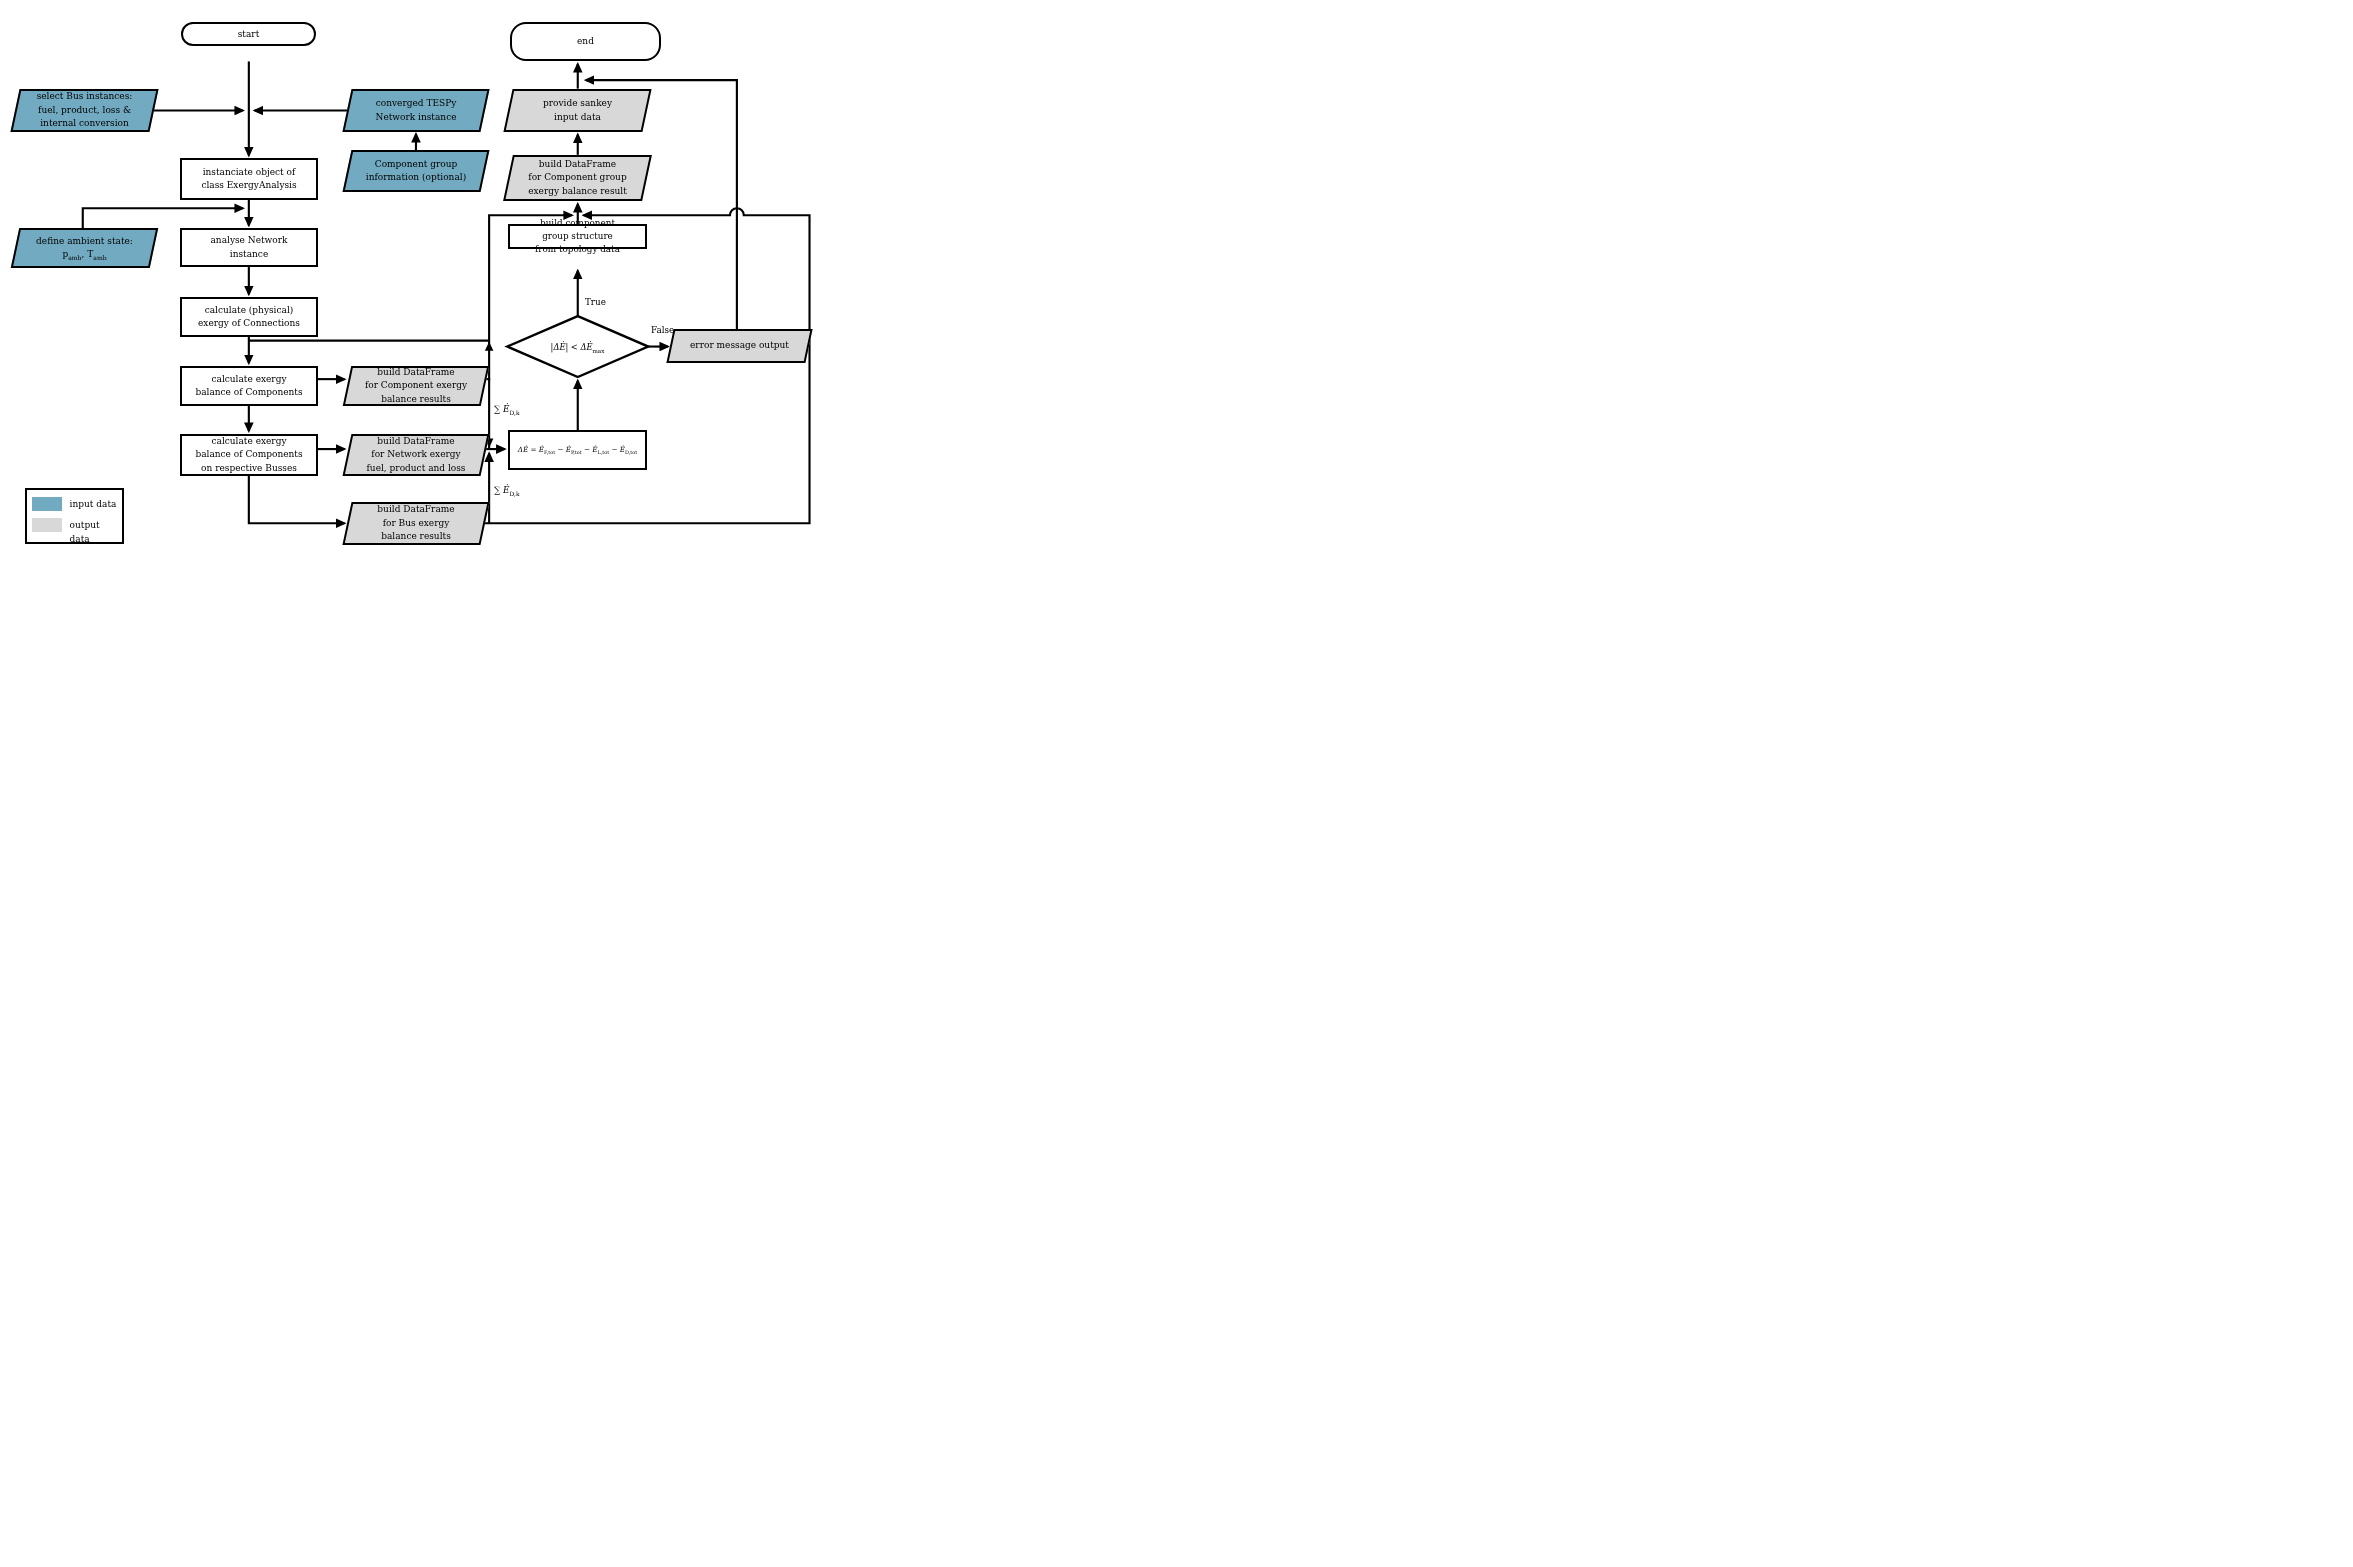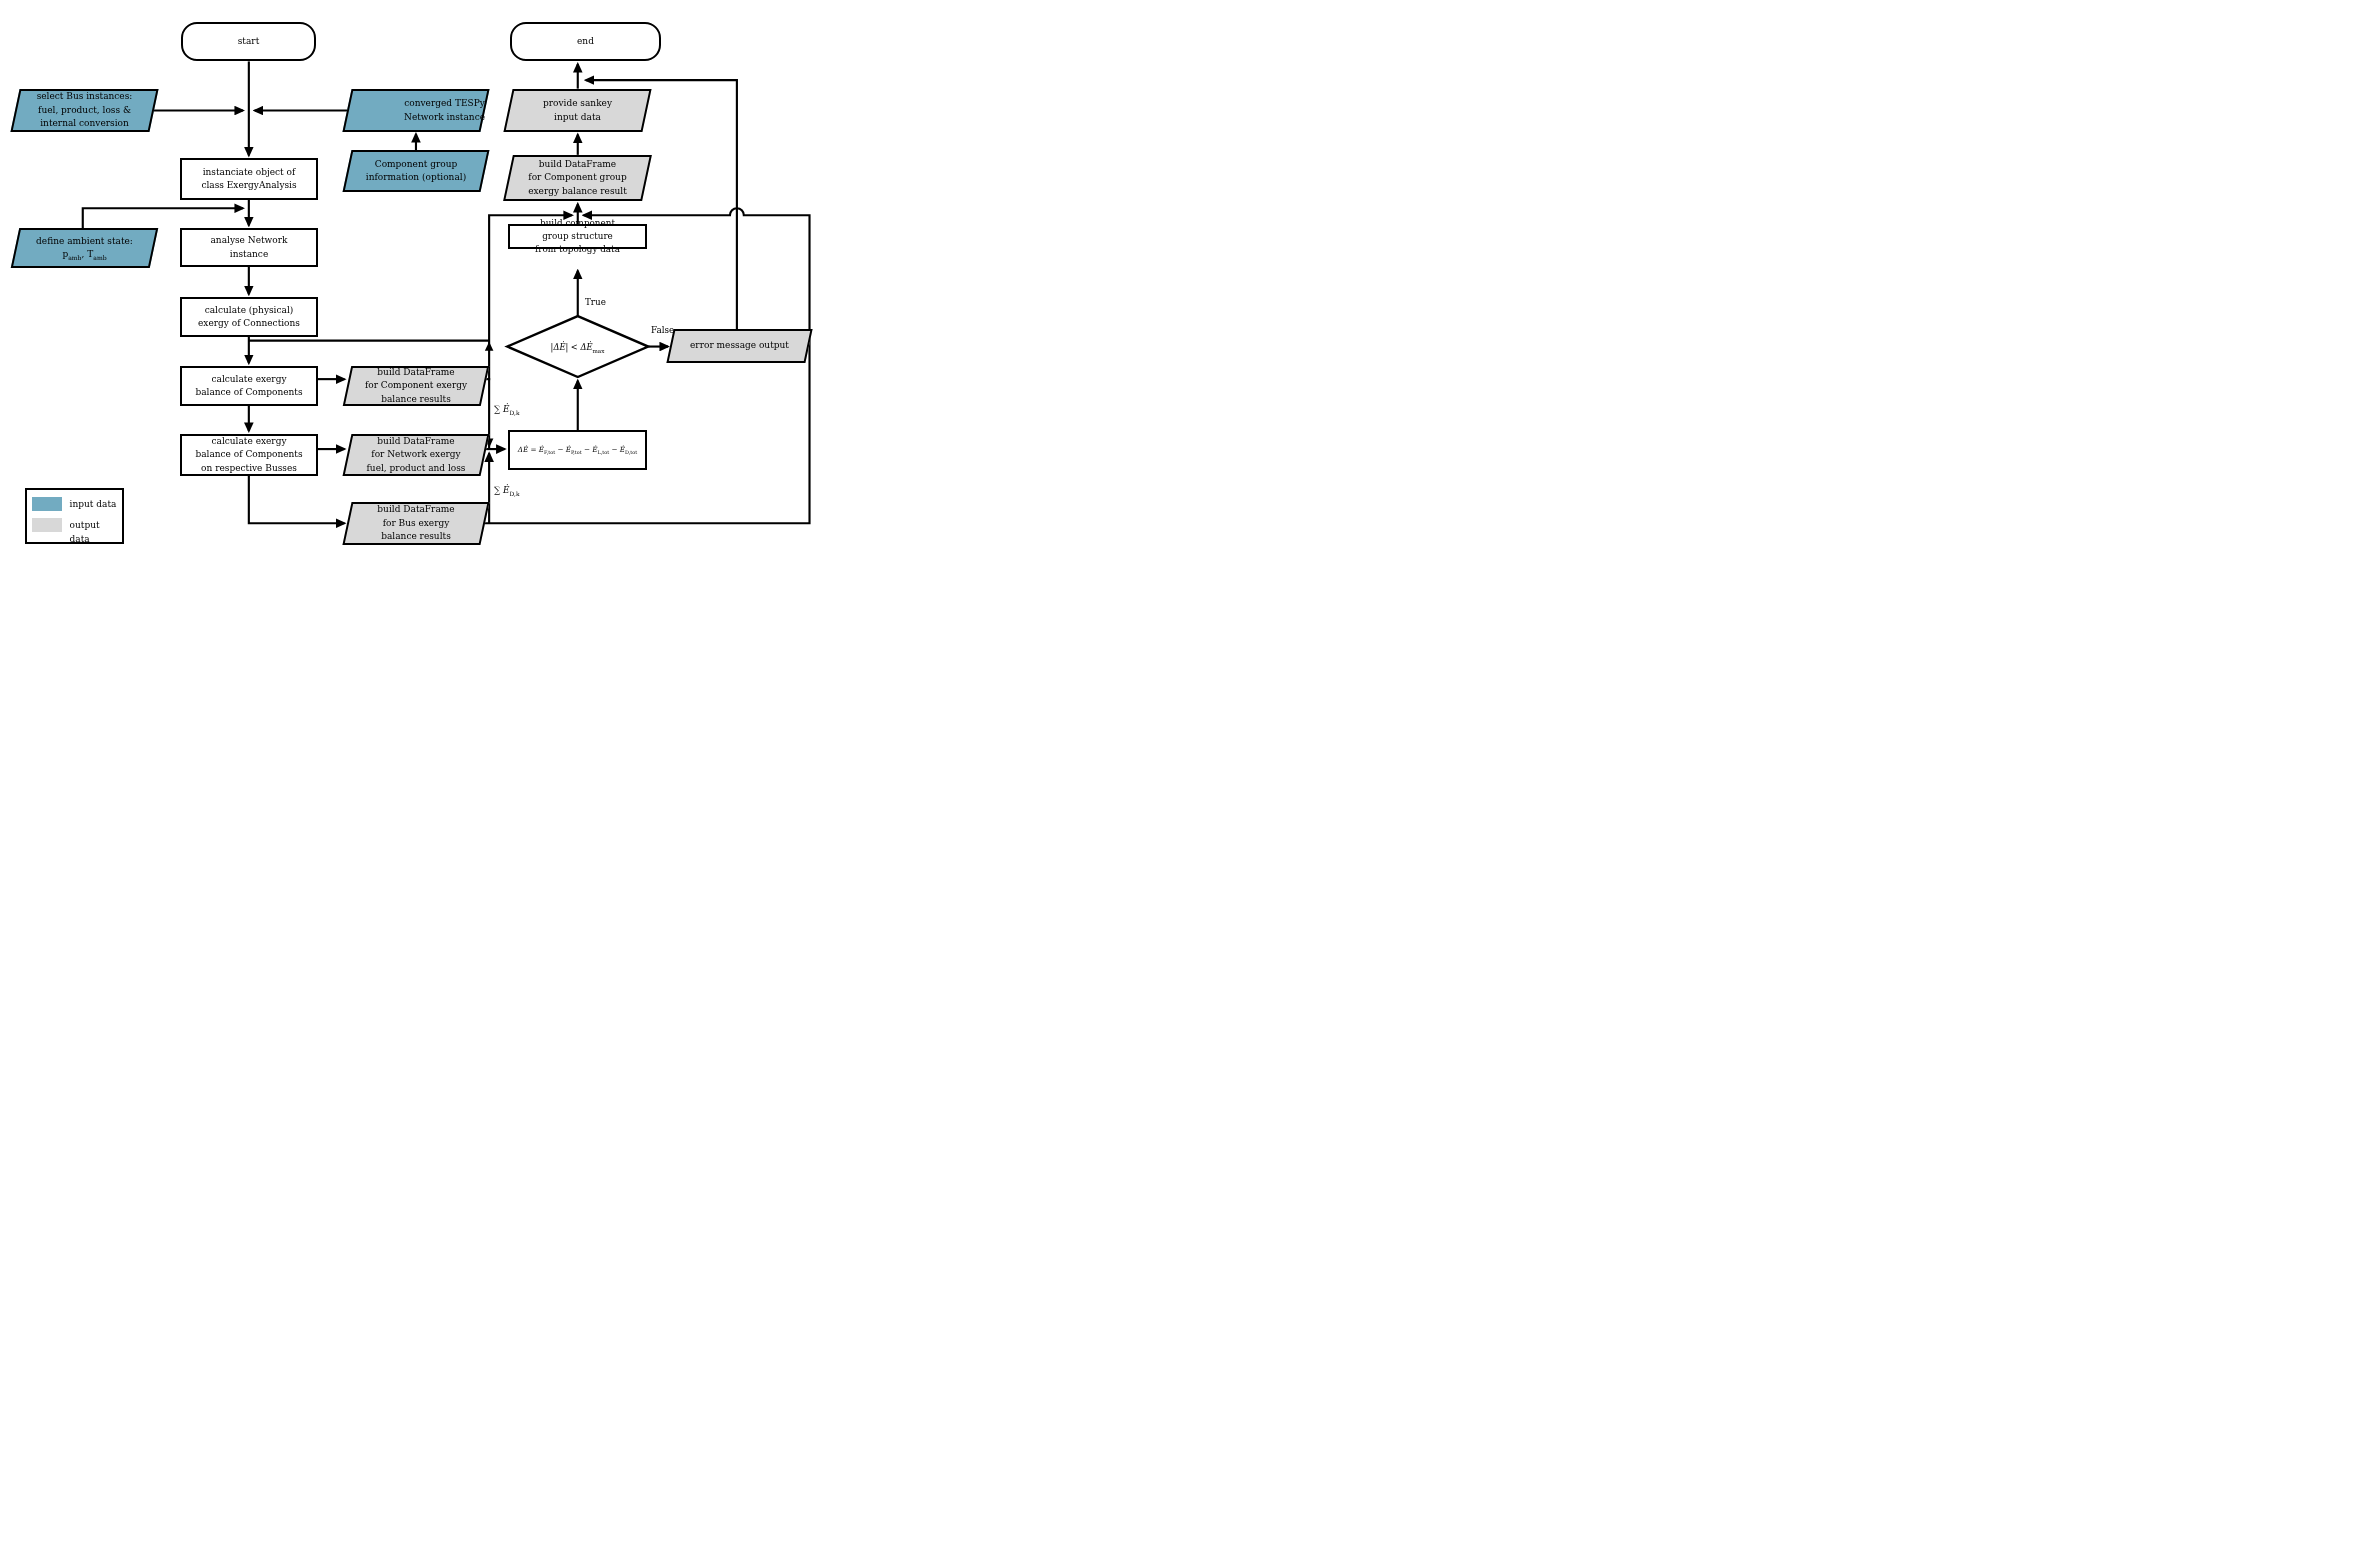--- a/index.html
+++ b/index.html
@@ -86,34 +86,34 @@
     <path d="M908 980 H1516 V403 H1393 A13 13 0 0 0 1367 403 H1093" marker-end="url(#arr)"></path>
 
     <path d="M916 980 V849" marker-end="url(#arr)"></path>
 
     <polygon fill="#000" stroke="none" points="908,657 924,657 916,640"></polygon>
     <polygon fill="#000" stroke="none" points="908,821 924,821 916,839"></polygon>
 
     <polygon fill="#fff" stroke="#000" stroke-width="4.5" points="950,649 1082,592 1214,649 1082,706"></polygon>
   </svg>
 
-  <div class="node stadium" style="left:181px;top:22.4px;width:135px;height:39px;">
+  <div class="node stadium" style="left:181px;top:22.4px;width:135px;height:24px;">
     <span>start</span>
   </div>
   <div class="node stadium" style="left:510px;top:22.4px;width:151px;height:39px;">
     <span>end</span>
   </div>
 
   <div class="node par blue" style="left:15px;top:89px;width:139px;height:43px;">
     <div class="shape"></div>
     <div class="lbl pre">select Bus instances:
 fuel, product, loss &amp;
 internal conversion</div>
   </div>
-  <div class="node par blue" style="left:347px;top:89px;width:138px;height:43px;justify-content:flex-end;">
+  <div class="node par blue" style="left:347px;top:89px;width:138px;height:43px;">
     <div class="shape"></div>
     <div class="lbl pre">converged TESPy
 Network instance</div>
   </div>
   <div class="node par blue" style="left:347px;top:150px;width:138px;height:42px;">
     <div class="shape"></div>
     <div class="lbl pre">Component group
 information (optional)</div>
   </div>
   <div class="node par blue" style="left:15px;top:228px;width:139px;height:40px;">

